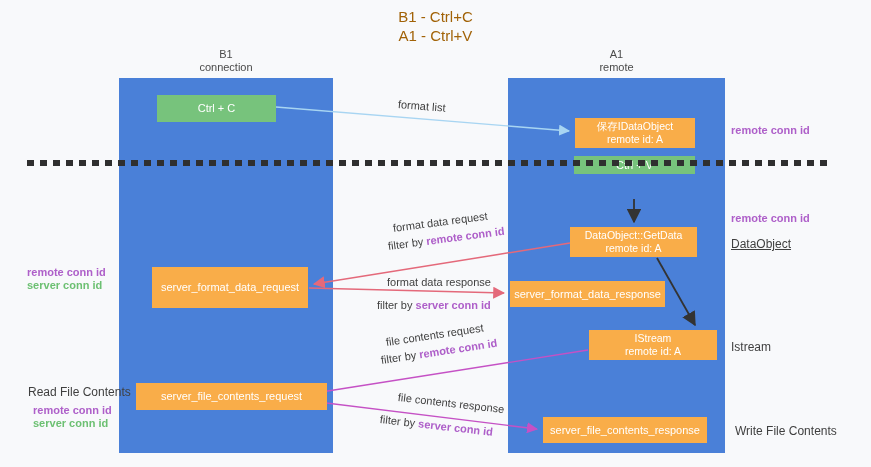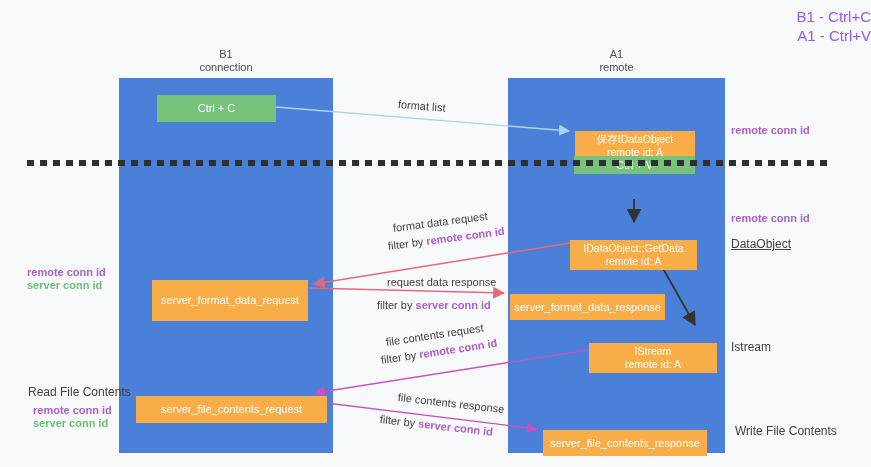--- a/index.html
+++ b/index.html
@@ -3,30 +3,30 @@
 <meta charset="utf-8">
 <style>
   :root{
     --bg:#f8f9fb; --lane-blue:#4a80d8; --green-box:#77c37c; --orange-box:#f9ad49;
     --arrow-blue:#a8d5f2; --arrow-red:#e4697a; --arrow-magenta:#c551c5; --arrow-black:#333333;
     --text-purple:#ae5fc9; --text-green:#6cc072; --text-dark:#3f3f3f; --dash-color:#2f2f2f;
   }
   html,body{margin:0;padding:0;background:var(--bg);}
   .stage{position:relative;width:871px;height:467px;background:var(--bg);
          font-family:"Liberation Sans",sans-serif;overflow:hidden;}
-  .title{position:absolute;left:0;top:7px;width:100%;text-align:right;
-         font-size:15px;line-height:19px;color:#8b5cf6;z-index:5;}
+  .title{position:absolute;left:0;top:7px;width:100%;text-align:center;
+         font-size:15px;line-height:19px;color:#a16207;z-index:5;}
   .lane{position:absolute;top:78px;height:375px;background:var(--lane-blue);z-index:1;}
   .lane-header{position:absolute;top:48px;text-align:center;font-size:11px;line-height:13px;
          color:#4a4a4a;z-index:5;}
   .node{position:absolute;display:flex;flex-direction:column;align-items:center;justify-content:center;
         color:#fff;font-size:11px;line-height:13px;text-align:center;z-index:3;white-space:nowrap;}
   .node.small{font-size:10.5px;}
   .green{background:var(--green-box);}
-  .orange{background:var(--orange-box);margin-top:13px;}
+  .orange{background:var(--orange-box);}
   .dash{position:absolute;left:27px;top:160px;width:803px;height:6px;z-index:4;
         background:repeating-linear-gradient(90deg,var(--dash-color) 0 7px,transparent 7px 13px);}
   .albl{position:absolute;font-size:11px;color:var(--text-dark);white-space:nowrap;z-index:5;
         transform-origin:left center;}
   .albl .pid{color:var(--text-purple);font-weight:bold;}
   .side{position:absolute;font-size:12px;color:var(--text-dark);white-space:nowrap;z-index:5;}
   .side.purple-b{color:var(--text-purple);font-weight:bold;font-size:11px;}
   .side-stack{position:absolute;font-size:11px;font-weight:bold;line-height:13px;white-space:nowrap;z-index:5;}
   .side-stack .remote{color:var(--text-purple);}
   .side-stack .server{color:var(--text-green);}
@@ -93,21 +93,21 @@
   <div class="node orange small" style="left:575px;top:118px;width:120px;height:30px;">
     <div>保存IDataObject</div>
     <div>remote id: A</div>
   </div>
 
   <div class="node green" style="left:574px;top:156px;width:121px;height:18px;align-items:center;">
     <span>Ctrl + V</span>
   </div>
 
   <div class="node orange small" style="left:570px;top:227px;width:127px;height:30px;">
-    <div>IDataObject::GetData</div>
+    <div>DataObject::GetData</div>
     <div>remote id: A</div>
   </div>
 
   <div class="node orange" style="left:152px;top:267px;width:156px;height:41px;">
     <span>server_format_data_request</span>
   </div>
 
   <div class="node orange" style="left:510px;top:281px;width:155px;height:26px;">
     <span>server_format_data_response</span>
   </div>
@@ -125,21 +125,21 @@
     <span>server_file_contents_response</span>
   </div>
 
   <div class="albl" style="left:398px;top:98px;transform:rotate(4.5deg);">format list</div>
 
   <div class="albl" style="left:393px;top:222px;transform:rotate(-7.5deg);">format data request</div>
   <div class="albl" style="left:388px;top:240px;transform:rotate(-7.5deg);">
     <span>filter by </span><span class="pid">remote conn id</span>
   </div>
 
-  <div class="albl" style="left:387px;top:276px;">request data response</div>
+  <div class="albl" style="left:387px;top:276px;">format data response</div>
   <div class="albl" style="left:377px;top:299px;">
     <span>filter by </span><span class="pid">server conn id</span>
   </div>
 
   <div class="albl" style="left:386px;top:336px;transform:rotate(-8.5deg);">file contents request</div>
   <div class="albl" style="left:381px;top:354px;transform:rotate(-8.5deg);">
     <span>filter by </span><span class="pid">remote conn id</span>
   </div>
 
   <div class="albl" style="left:398px;top:391px;transform:rotate(6.5deg);">file contents response</div>

